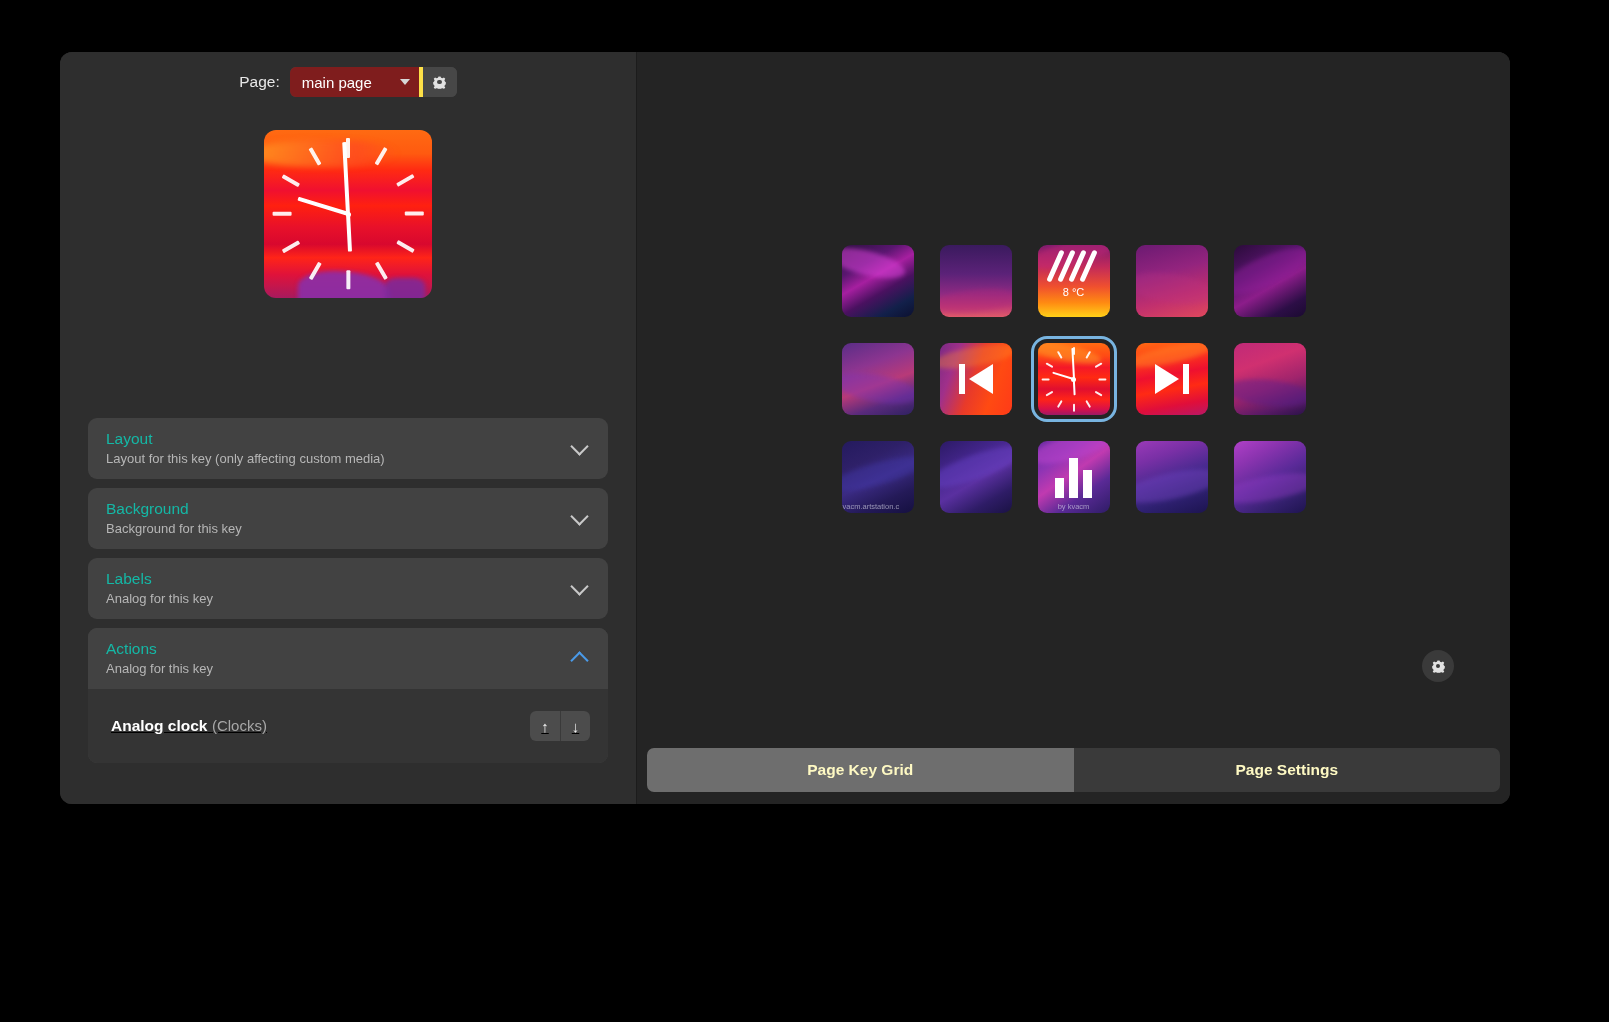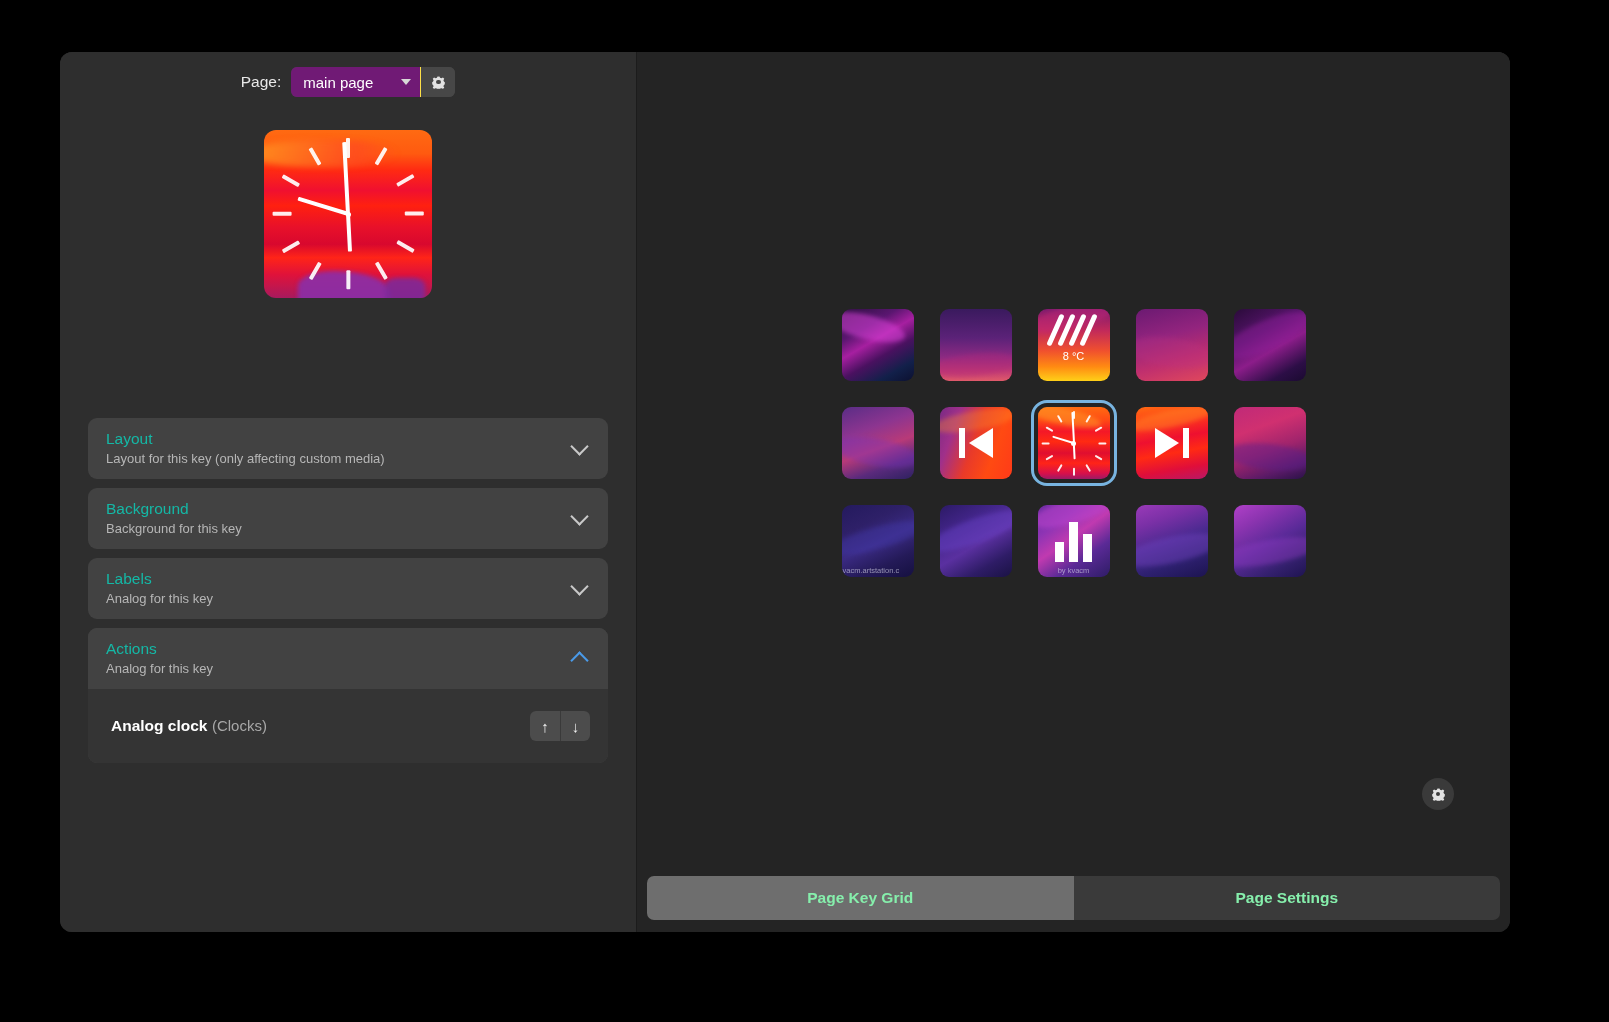--- a/index.html
+++ b/index.html
@@ -10,21 +10,21 @@
     background: #000000;
     font-family: "Liberation Sans", sans-serif;
     overflow: hidden;
   }
 
   #app-window {
     position: absolute;
     left: 60px;
     top: 52px;
     width: 1450px;
-    height: 880px;
+    height: 752px;
     background: #2e2e2e;
     border-radius: 12px;
     display: flex;
     overflow: hidden;
   }
 
   
   #left-panel {
     width: 577px;
     height: 100%;
@@ -54,22 +54,22 @@
     border-radius: 6px;
     overflow: hidden;
     background: #474747;
   }
 
   #page-select {
     display: flex;
     align-items: center;
     gap: 28px;
     padding: 0 9px 0 12px;
-    background: #701a75;
-    border-right: 1px solid #fde047;
+    background: #7f1d1d;
+    border-right: 4px solid #fde047;
     cursor: pointer;
   }
   #page-select-value {
     color: #ffffff;
     font-size: 15px;
   }
   .caret-down {
     width: 0; height: 0;
     border-left: 5.5px solid transparent;
     border-right: 5.5px solid transparent;
@@ -230,20 +230,21 @@
   .section.expanded .section-header { background: #424242; }
 
   .section-body {
     background: #343434;
   }
   #action-row {
     display: flex;
     align-items: center;
     justify-content: space-between;
     padding: 22px 18px 22px 23px;
+    text-decoration: underline;
   }
   #action-name {
     font-size: 15.5px;
     color: #ffffff;
     font-weight: bold;
   }
   #action-category {
     font-size: 15px;
     color: #a8a8a8;
     font-weight: normal;
@@ -514,21 +515,21 @@
     display: flex;
     padding: 0 10px 12px 10px;
     gap: 0;
     flex: none;
   }
   .tab {
     flex: 1;
     display: flex;
     align-items: center;
     justify-content: center;
-    color: #86efac;
+    color: #fef9c3;
     font-size: 15.5px;
     font-weight: bold;
     cursor: pointer;
     background: #3a3a3a;
   }
   .tab:first-child { border-radius: 7px 0 0 7px; }
   .tab:last-child { border-radius: 0 7px 7px 0; }
   .tab.active { background: #6e6e6e; }
 </style>
 </head>

